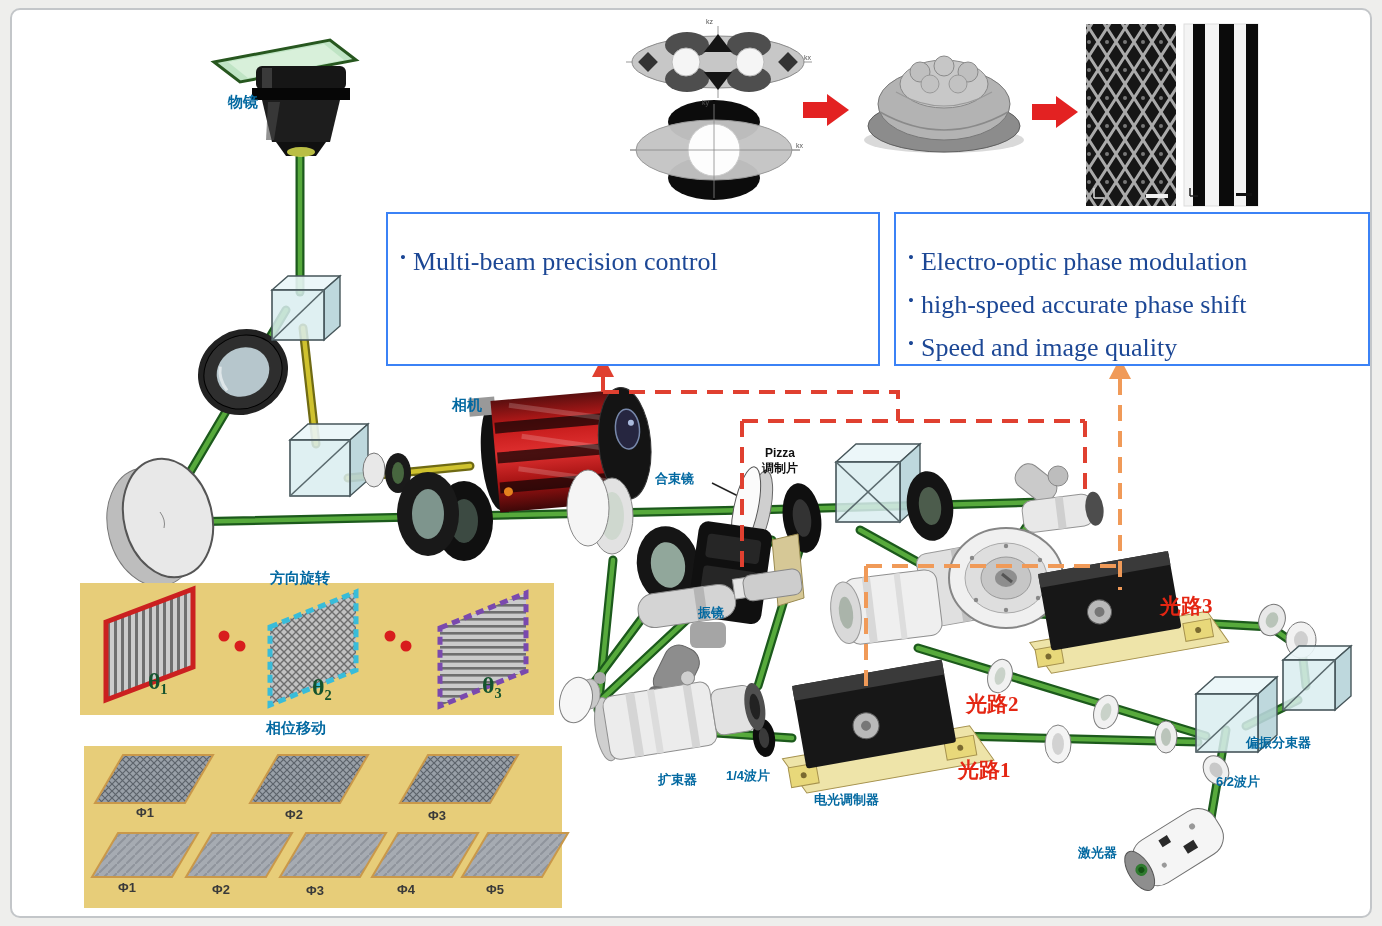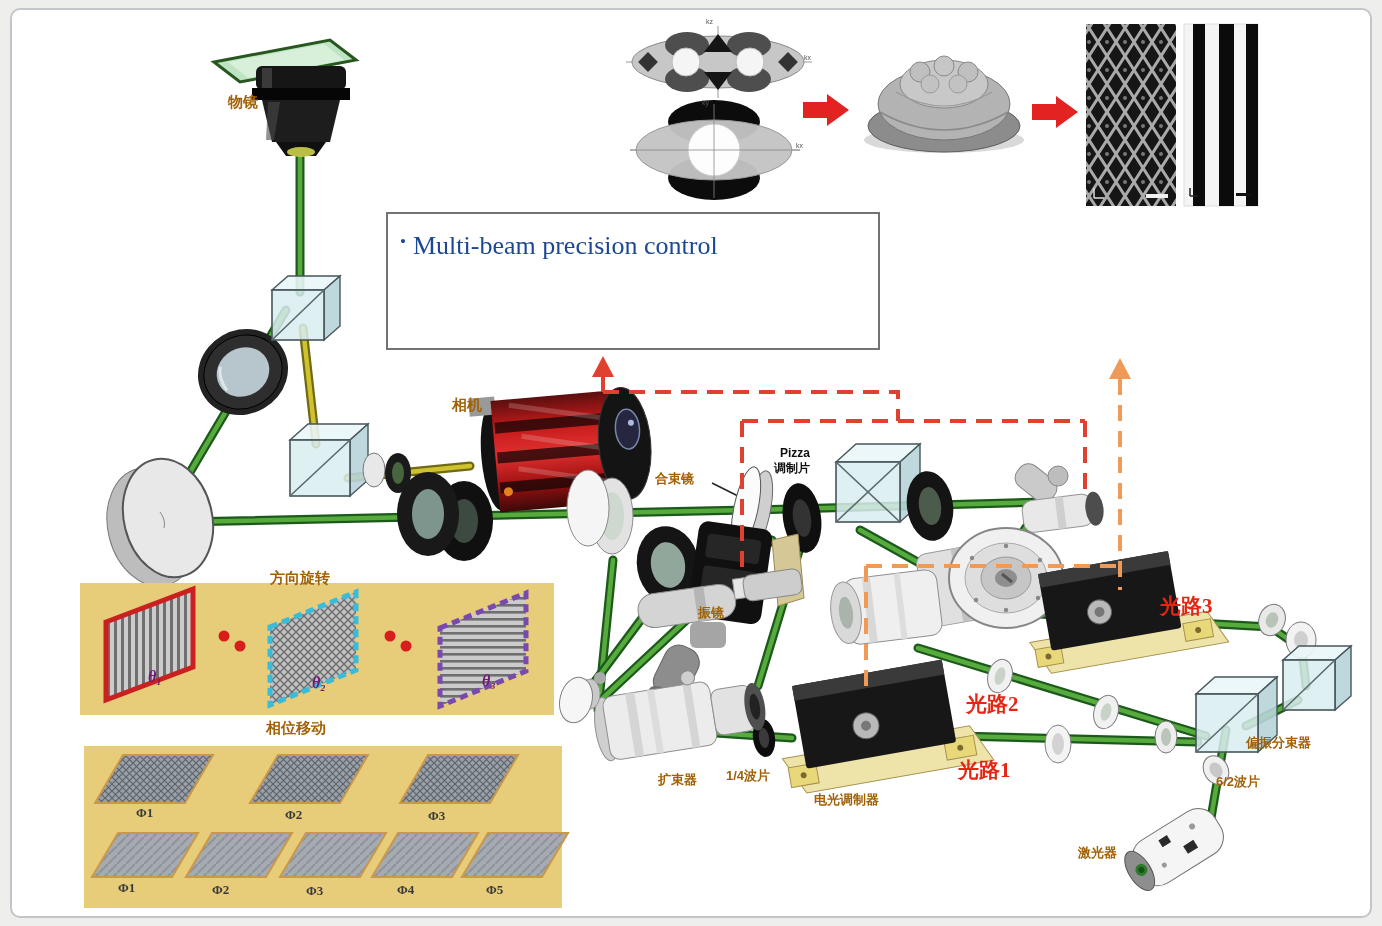--- a/index.html
+++ b/index.html
@@ -14,32 +14,32 @@
   .yo{stroke:#6f6a14;stroke-width:9;fill:none;stroke-linecap:round}
   .yi{stroke:#cfc22e;stroke-width:4.5;fill:none;stroke-linecap:round}
   
   .cf{fill:#d9edf0;fill-opacity:.85;stroke:#46565a;stroke-width:1.6}
   .ct{fill:#eaf6f8;fill-opacity:.9;stroke:#46565a;stroke-width:1.4}
   .cr{fill:#b7d4d9;fill-opacity:.9;stroke:#46565a;stroke-width:1.4}
   .cd{stroke:#5a6a6e;stroke-width:1.6}
   .dashRed{stroke:#e04030;stroke-width:4;stroke-dasharray:16 10;fill:none}
   .dashOrange{stroke:#f09a58;stroke-width:4;stroke-dasharray:16 10;fill:none}
   
-  .cn{position:absolute;font-weight:bold;font-size:13px;color:#a16207;white-space:nowrap;line-height:1.1}
+  .cn{position:absolute;font-weight:bold;font-size:13px;color:#0369a1;white-space:nowrap;line-height:1.1}
   .cn.big{font-size:15px}
   .red{position:absolute;font-weight:bold;font-size:21px;color:#e42613;white-space:nowrap;
        font-family:"Liberation Serif",serif}
-  .theta{position:absolute;font-style:italic;font-weight:bold;font-size:16px;color:#701a75;
+  .theta{position:absolute;font-weight:bold;font-size:24px;color:#14532d;
        font-family:"Liberation Serif",serif}
-  .phi{position:absolute;font-weight:bold;font-size:13px;color:#3a3a3a;font-family:Liberation Serif, serif}
+  .phi{position:absolute;font-weight:bold;font-size:13px;color:#3a3a3a;font-family:Liberation Sans, sans-serif}
   .ax{position:absolute;font-size:7px;color:#555}
-  .callout{position:absolute;background:#ffffff;border:2px solid #737373;padding:8px 10px 6px 12px;}
+  .callout{position:absolute;background:#ffffff;border:2px solid #3b82f6;padding:24px 10px 6px 12px;}
   .callout .line{font-family:"Liberation Serif",serif;font-size:26px;color:#1c4795;line-height:39px;white-space:nowrap}
   .callout .blt{font-size:17px;vertical-align:7px;margin-right:7px}
-  .pizza{position:absolute;width:60px;text-align:right;font-weight:bold;font-size:12px;color:#101010;line-height:1.25}
+  .pizza{position:absolute;width:60px;text-align:center;font-weight:bold;font-size:12px;color:#101010;line-height:1.25}
   .pizza span{display:block}
 </style>
 </head>
 <body>
 
 <div class="page">
 <div class="canvas"></div>
 
 <svg class="scene" width="1382" height="926" viewBox="0 0 1382 926">
   <defs>
@@ -439,20 +439,25 @@
   </g>
   <g>
     <polygon points="1109,379 1131,379 1120,358" fill="#f09a58"></polygon>
     <path class="dashOrange" d="M1120 379 V590 M866 566 H1118 M866 566 V686"></path>
   </g>
 </svg>
 
 <div class="callout" style="left:386px;top:212px;width:468px;height:120px">
   <div class="line"><span class="blt">•</span><span>Multi-beam precision control</span></div>
 </div>
+<div class="callout" style="left:894px;top:212px;width:450px;height:120px">
+  <div class="line"><span class="blt">•</span><span>Electro-optic phase modulation</span></div>
+  <div class="line"><span class="blt">•</span><span>high-speed accurate phase shift</span></div>
+  <div class="line"><span class="blt">•</span><span>Speed and image quality</span></div>
+</div>
 
 <div class="cn big" style="left:228px;top:94px">物镜</div>
 <div class="cn big" style="left:452px;top:397px">相机</div>
 <div class="cn" style="left:655px;top:472px">合束镜</div>
 <div class="pizza" style="left:750px;top:446px">
   <span>Pizza</span>
   <span>调制片</span>
 </div>
 <div class="cn" style="left:698px;top:606px">振镜</div>
 <div class="cn" style="left:658px;top:773px">扩束器</div>

